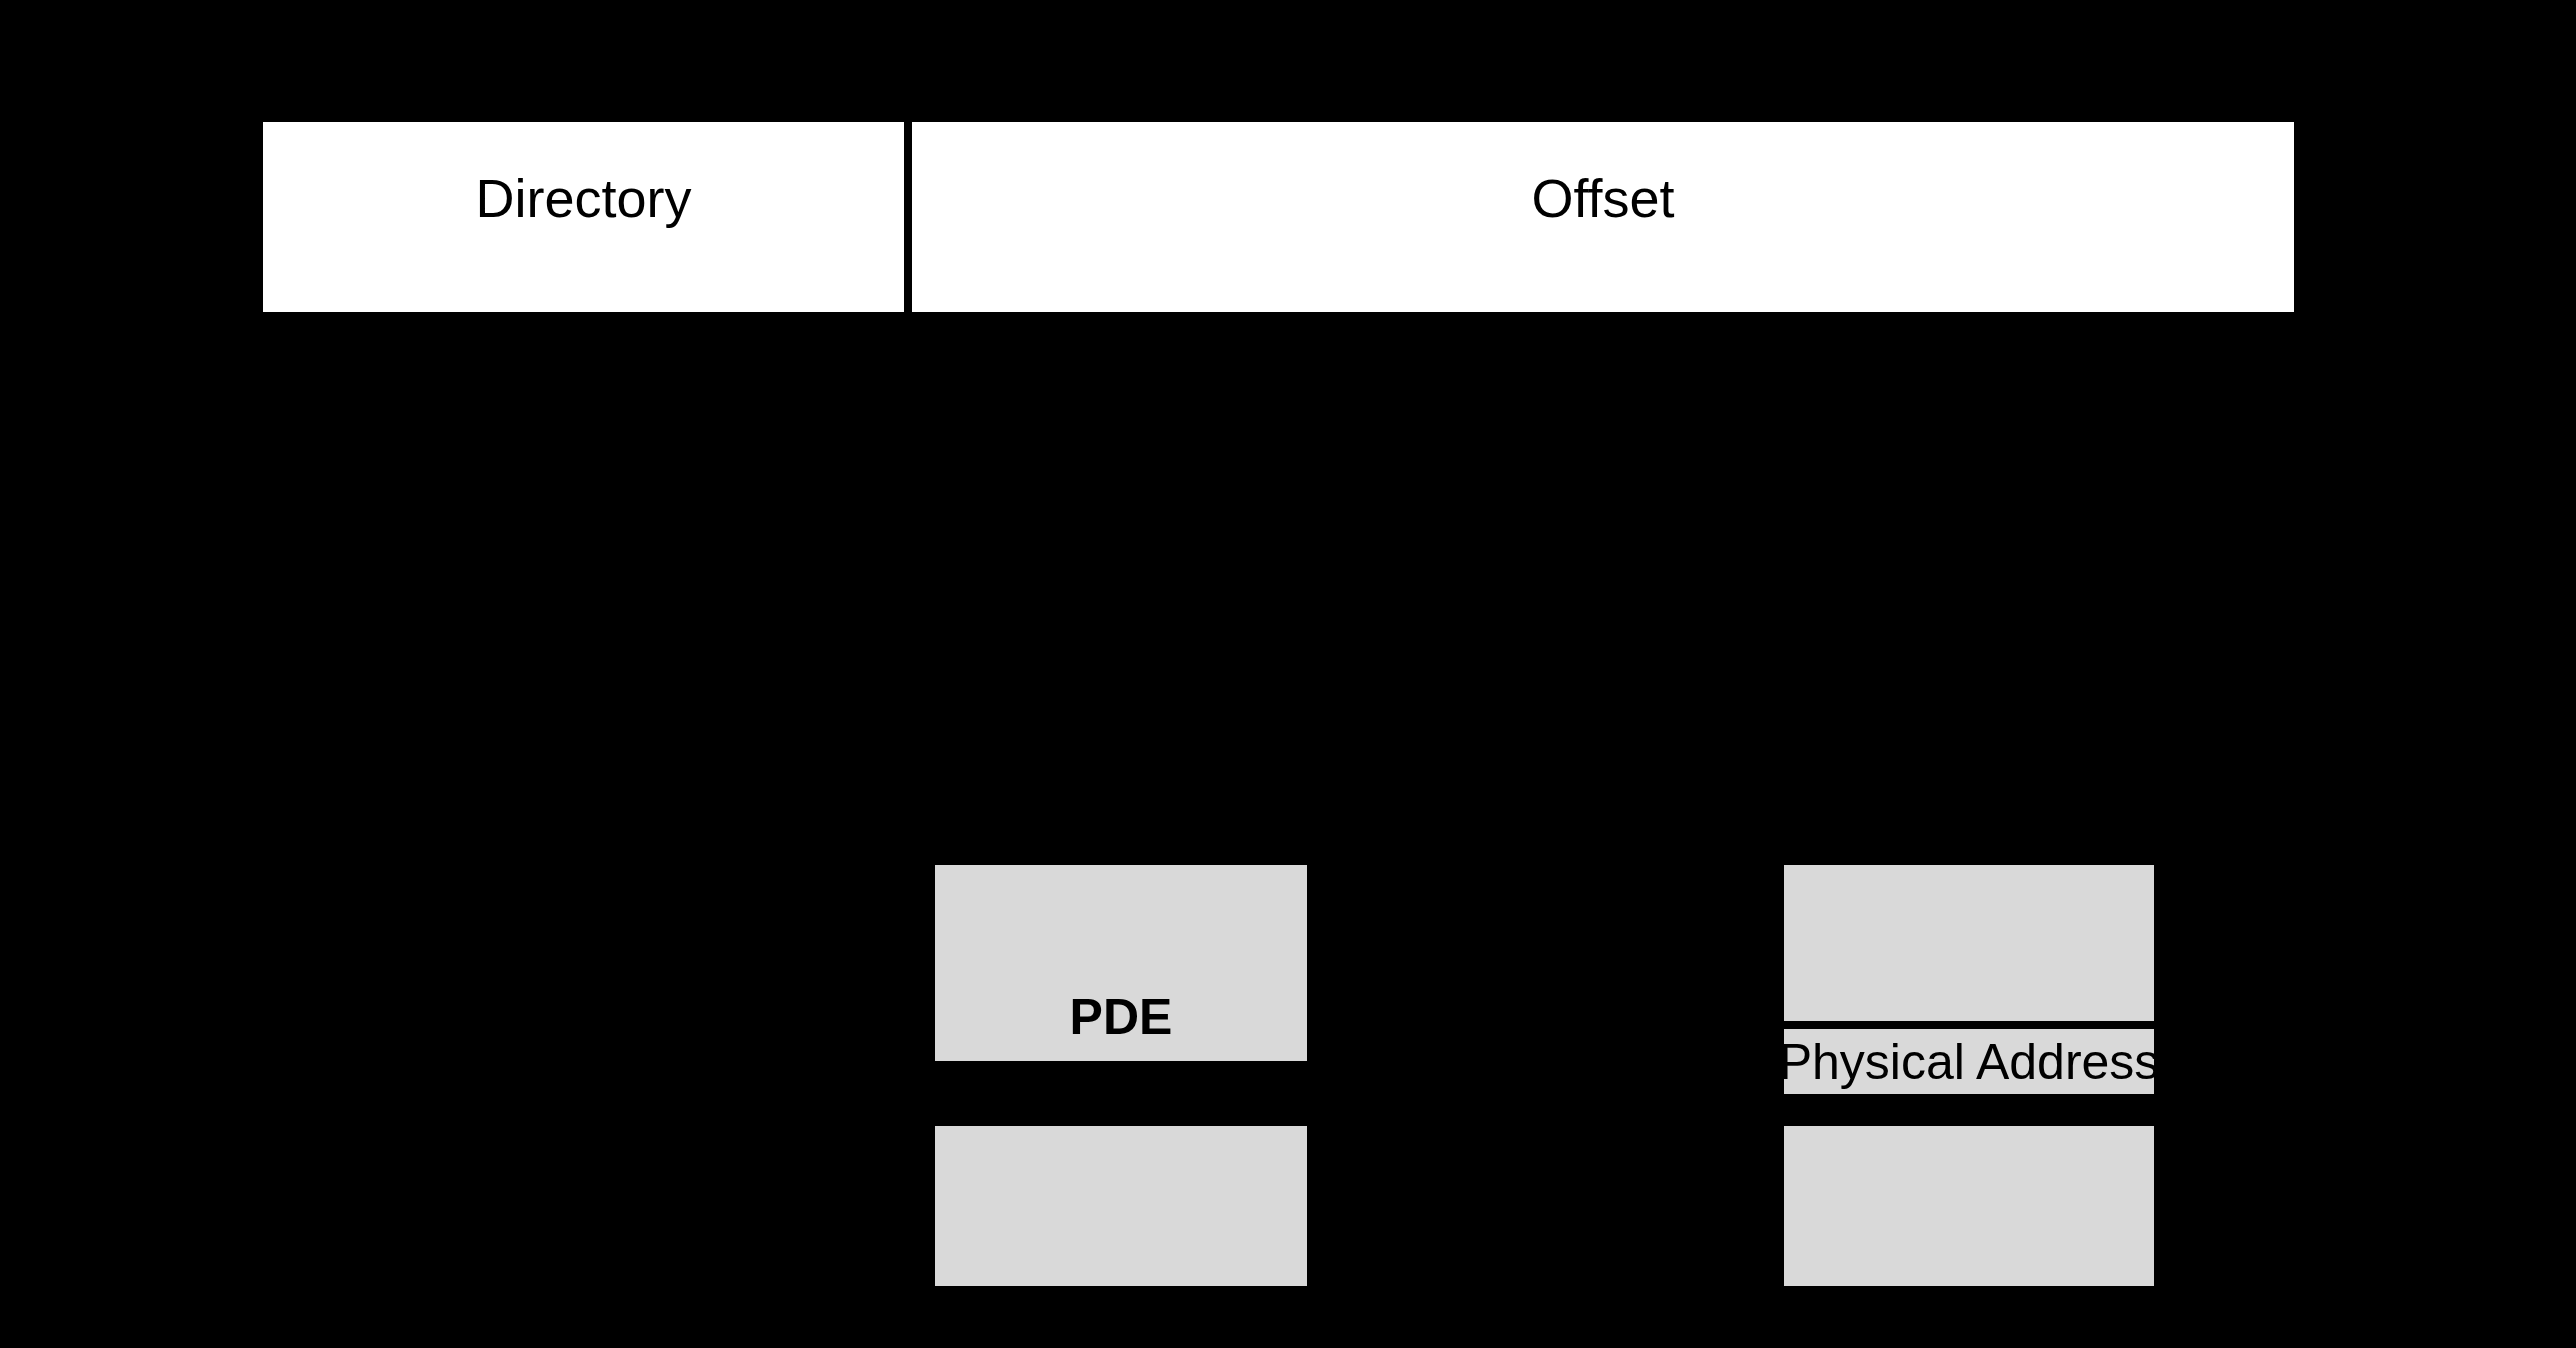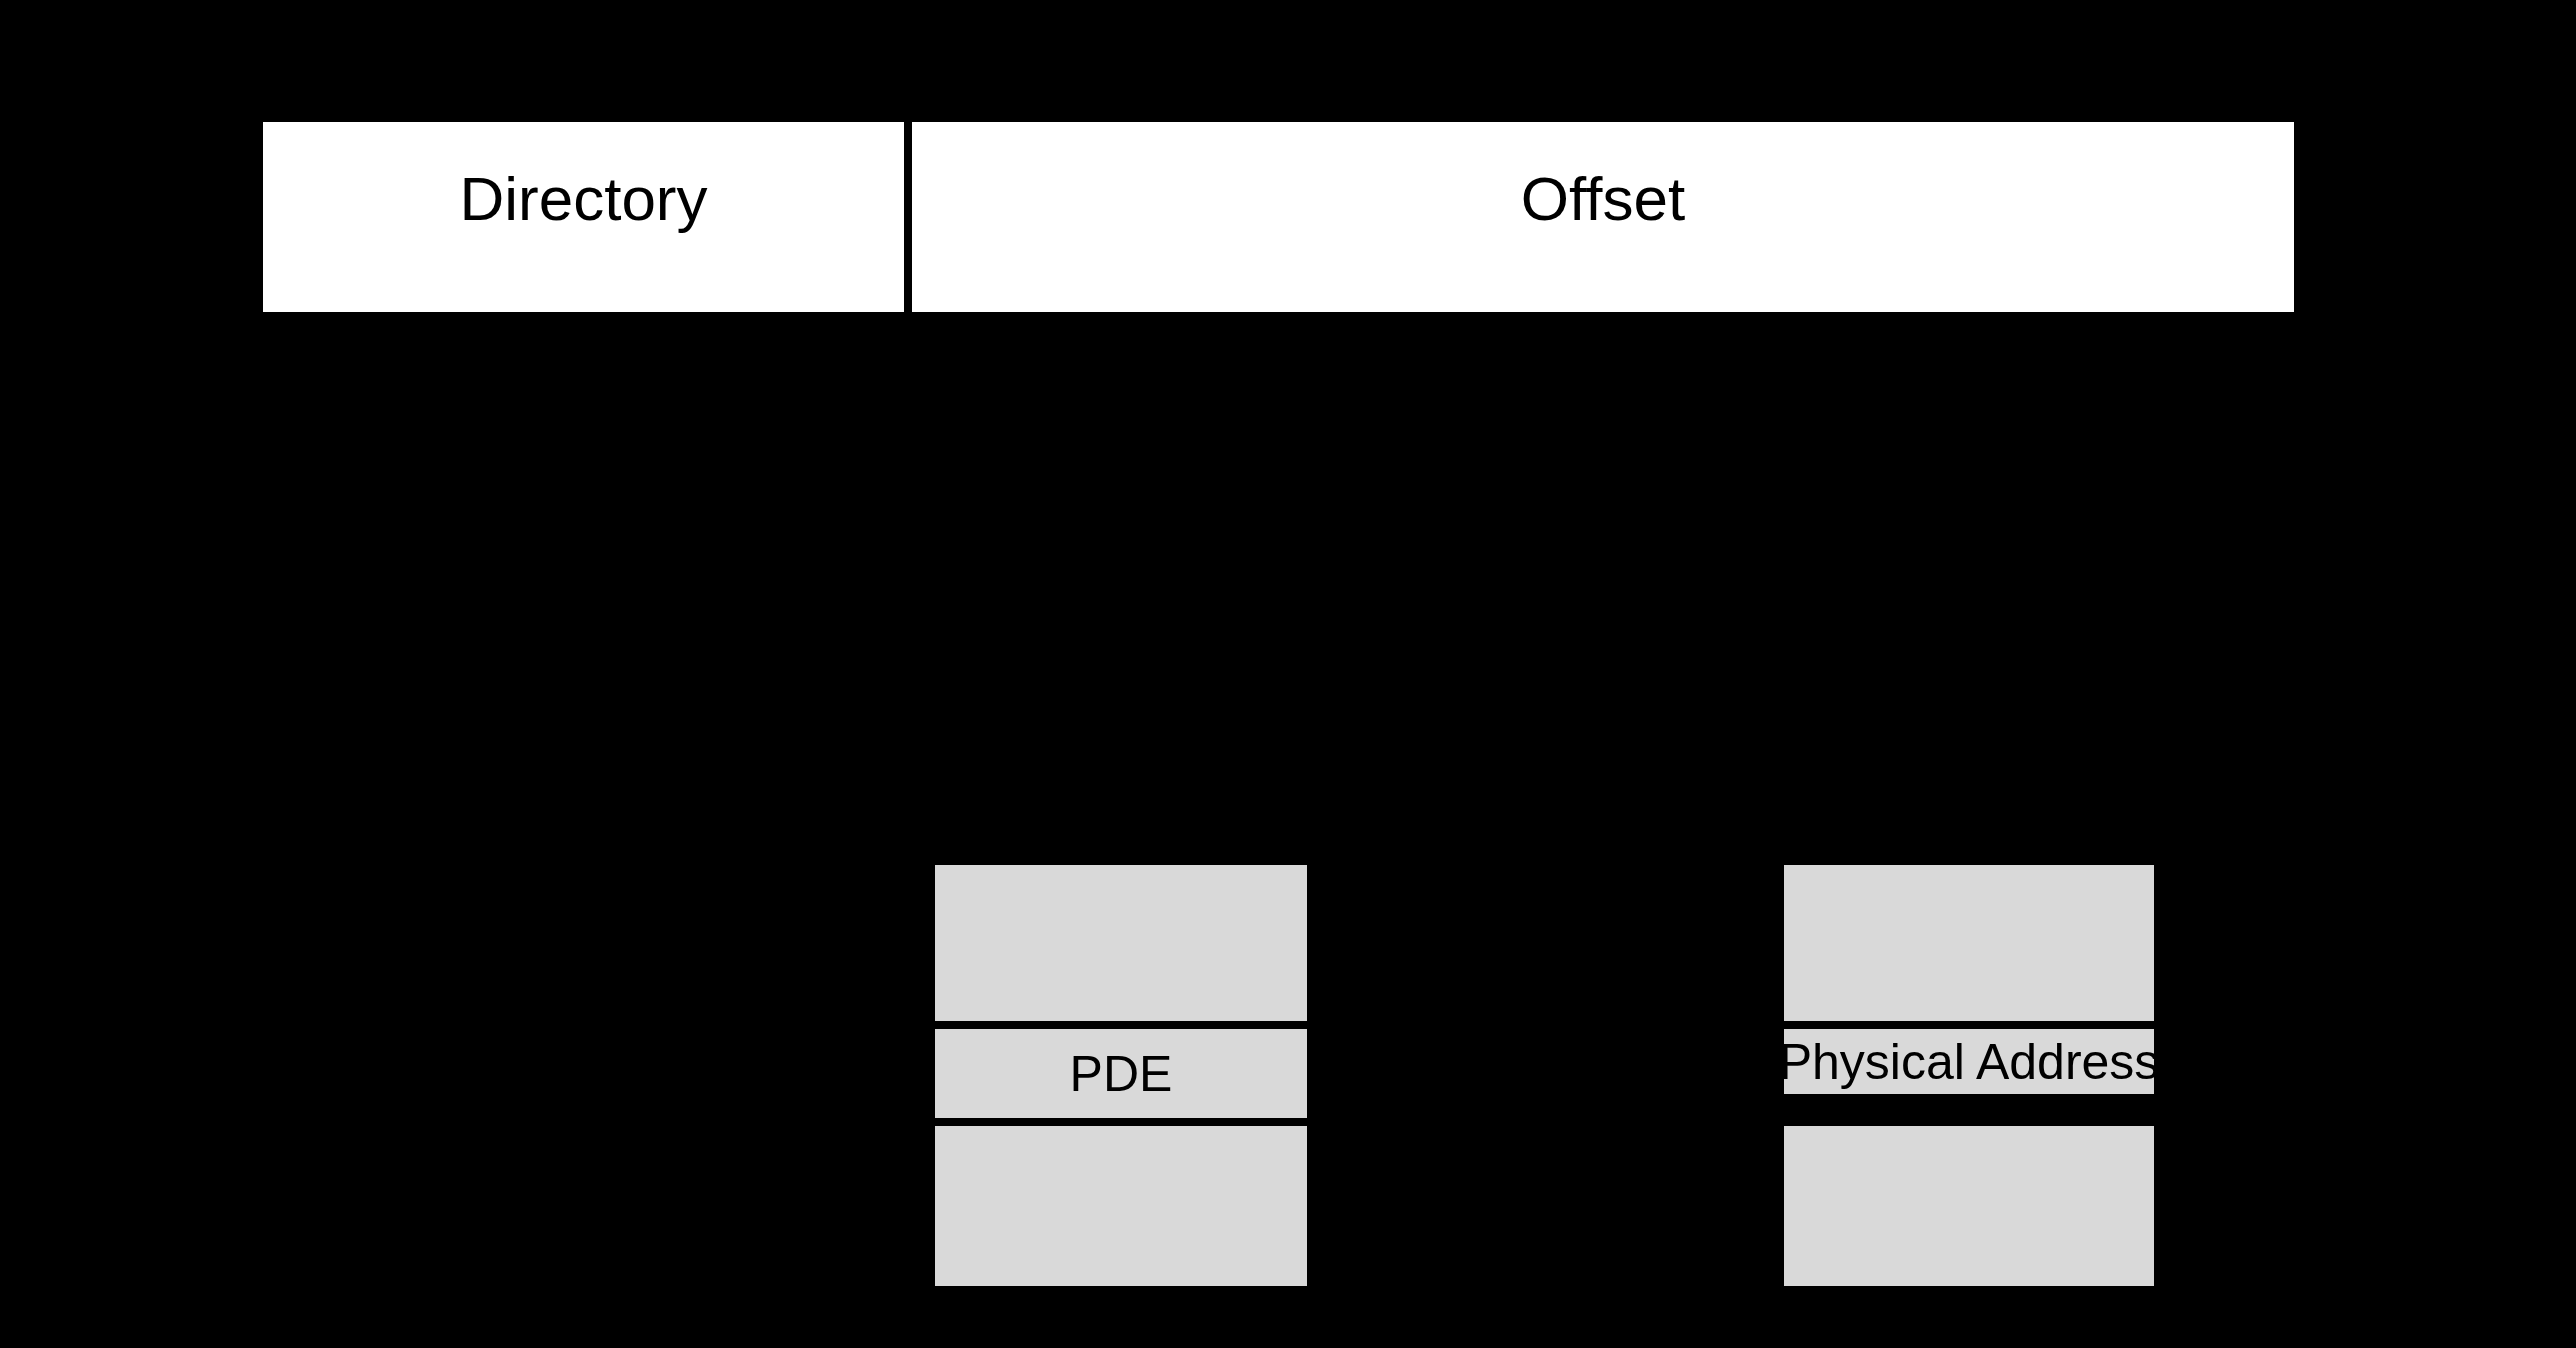--- a/index.html
+++ b/index.html
@@ -19,34 +19,34 @@
   .box {
     position: absolute;
     box-sizing: border-box;
     display: flex;
     align-items: center;
     justify-content: center;
     white-space: nowrap;
   }
   .addr-field {
     background: #ffffff;
-    font-size: 62px;
+    font-size: 54px;
     
     padding-bottom: 38px;
   }
   .gray-row {
     background: #d9d9d9;
     font-size: 50px;
   }
   
   .field-directory { left: 263px;  top: 122px; width: 641px;  height: 190px; }
   .field-offset    { left: 912px; top: 122px; width: 1382px; height: 190px; }
   
   .pde-top    { left: 935px; top: 865px;  width: 372px; height: 156px; }
-  .pde-mid    { left: 935px; top: 1029px; width: 372px; height: 89px; }
+  .pde-mid    { left: 935px; top: 972px; width: 372px; height: 89px; font-weight: bold; }
   .pde-bottom { left: 935px; top: 1126px; width: 372px; height: 160px; }
   
   .pa-top    { left: 1784px; top: 865px;  width: 370px; height: 156px; }
   .pa-mid    { left: 1784px; top: 1029px; width: 370px; height: 65px; }
   .pa-bottom { left: 1784px; top: 1126px; width: 370px; height: 160px; }
 </style>
 </head>
 <body>
 
 <div class="canvas">

